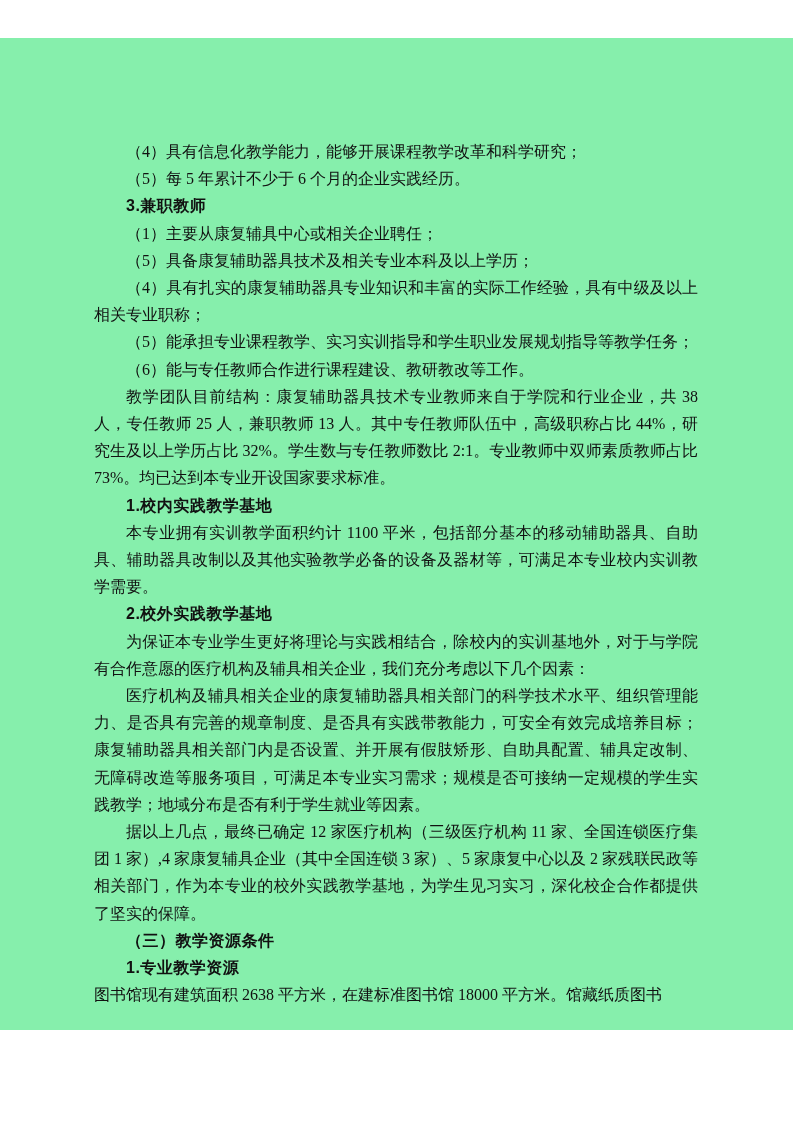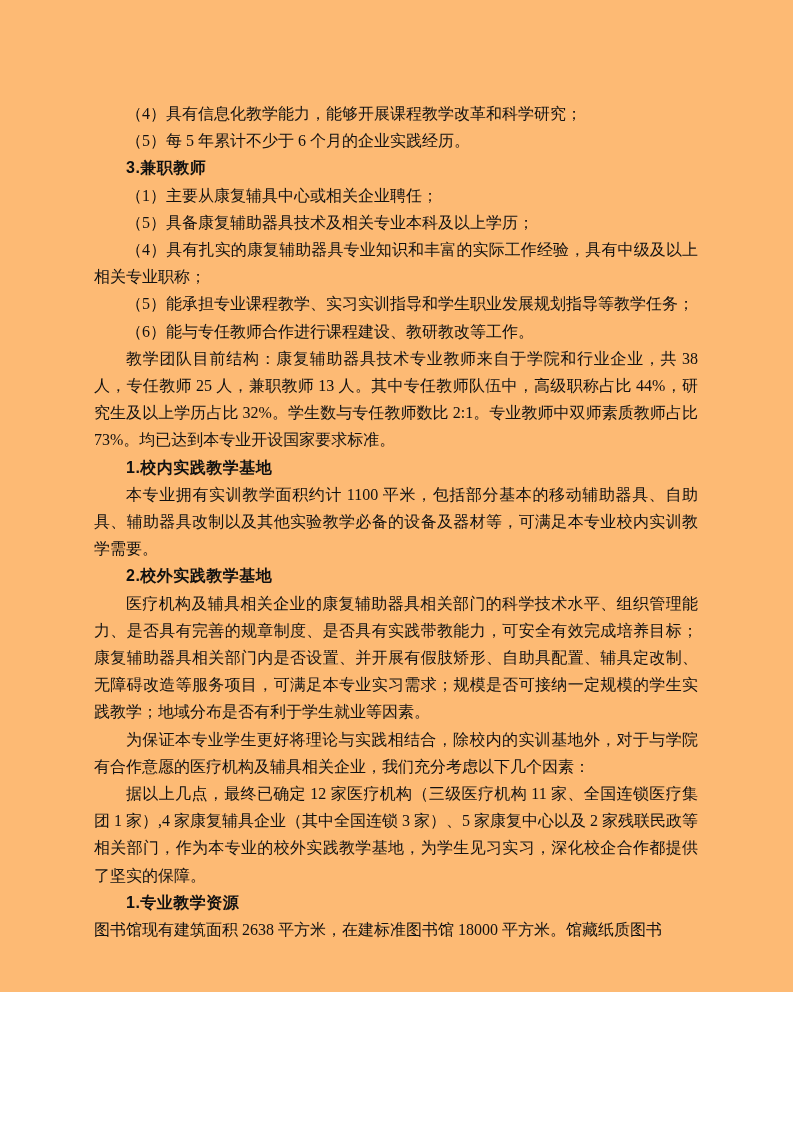--- a/index.html
+++ b/index.html
@@ -5,24 +5,25 @@
   * { box-sizing: border-box; }
   html, body {
     margin: 0;
     padding: 0;
     background: #ffffff;
   }
   .doc-page {
     position: relative;
     width: 793px;
     height: 992px;
-    background: #fdba74;
+    background: #86efac;
     color: #111111;
     overflow: hidden;
     font-family: "Liberation Serif", "DejaVu Serif", serif;
+    margin-top: 38px;
   }
   .doc-content {
     position: absolute;
     left: 94px;
     top: 100px;
     width: 604px;
   }
   .doc-content p {
     margin: 0;
     padding: 0;
@@ -65,20 +66,21 @@
     <p class="heading">3.兼职教师</p>
     <p class="para-indent">（1）主要从康复辅具中心或相关企业聘任；</p>
     <p class="para-indent">（5）具备康复辅助器具技术及相关专业本科及以上学历；</p>
     <p class="para-indent">（4）具有扎实的康复辅助器具专业知识和丰富的实际工作经验，具有中级及以上相关专业职称；</p>
     <p class="para-indent">（5）能承担专业课程教学、实习实训指导和学生职业发展规划指导等教学任务；</p>
     <p class="para-indent">（6）能与专任教师合作进行课程建设、教研教改等工作。</p>
     <p class="para-indent">教学团队目前结构：康复辅助器具技术专业教师来自于学院和行业企业，共 38 人，专任教师 25 人，兼职教师 13 人。其中专任教师队伍中，高级职称占比 44%，研究生及以上学历占比 32%。学生数与专任教师数比 2:1。专业教师中双师素质教师占比 73%。均已达到本专业开设国家要求标准。</p>
     <p class="heading">1.校内实践教学基地</p>
     <p class="para-indent">本专业拥有实训教学面积约计 1100 平米，包括部分基本的移动辅助器具、自助具、辅助器具改制以及其他实验教学必备的设备及器材等，可满足本专业校内实训教学需要。</p>
     <p class="heading">2.校外实践教学基地</p>
+    <p class="para-indent">为保证本专业学生更好将理论与实践相结合，除校内的实训基地外，对于与学院有合作意愿的医疗机构及辅具相关企业，我们充分考虑以下几个因素：</p>
     <p class="para-indent">医疗机构及辅具相关企业的康复辅助器具相关部门的科学技术水平、组织管理能力、是否具有完善的规章制度、是否具有实践带教能力，可安全有效完成培养目标；康复辅助器具相关部门内是否设置、并开展有假肢矫形、自助具配置、辅具定改制、无障碍改造等服务项目，可满足本专业实习需求；规模是否可接纳一定规模的学生实践教学；地域分布是否有利于学生就业等因素。</p>
-    <p class="para-indent">为保证本专业学生更好将理论与实践相结合，除校内的实训基地外，对于与学院有合作意愿的医疗机构及辅具相关企业，我们充分考虑以下几个因素：</p>
     <p class="para-indent">据以上几点，最终已确定 12 家医疗机构（三级医疗机构 11 家、全国连锁医疗集团 1 家）,4 家康复辅具企业（其中全国连锁 3 家）、5 家康复中心以及 2 家残联民政等相关部门，作为本专业的校外实践教学基地，为学生见习实习，深化校企合作都提供了坚实的保障。</p>
+    <p class="heading">（三）教学资源条件</p>
     <p class="heading">1.专业教学资源</p>
     <p class="para-noindent">图书馆现有建筑面积 2638 平方米，在建标准图书馆 18000 平方米。馆藏纸质图书</p>
   </div>
   <div class="page-footer">15</div>
 </div>
 
 </body></html>

